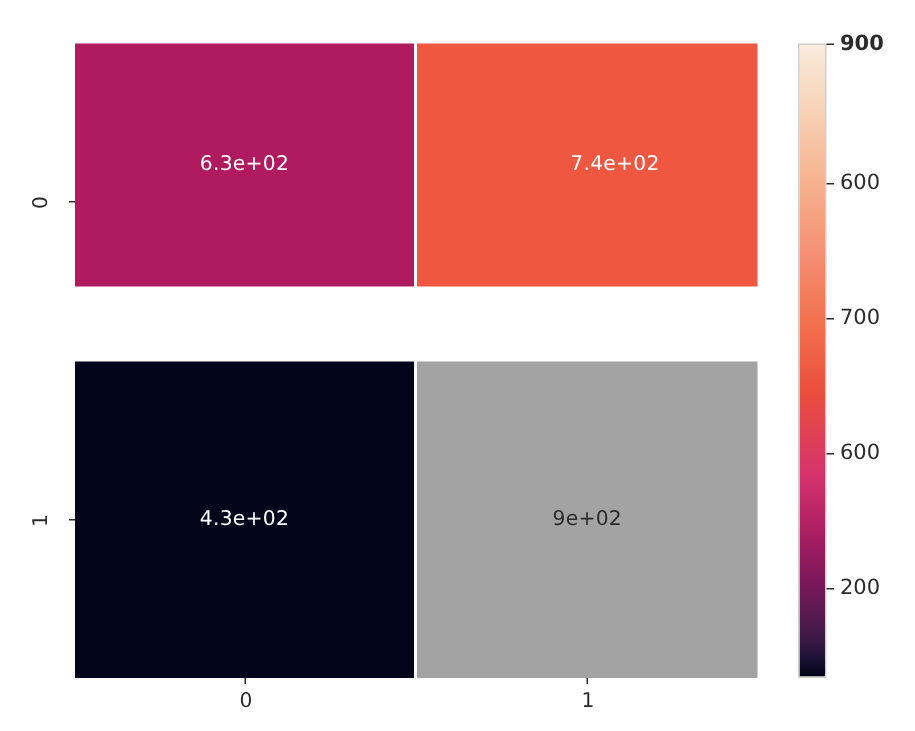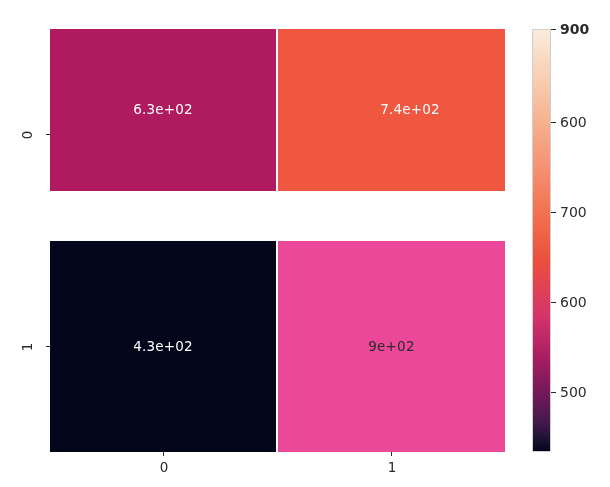--- a/index.html
+++ b/index.html
@@ -139,21 +139,21 @@
     </div>
 
     <div class="hm-cell r0 c1" style="background:#ef5741;">
       <span class="hm-annot" style="color:#ffffff;margin-left:37px;">7.4e+02</span>
     </div>
 
     <div class="hm-cell r1 c0" style="background:#03051a;">
       <span class="hm-annot" style="color:#ffffff;">4.3e+02</span>
     </div>
 
-    <div class="hm-cell r1 c1" style="background:#ec4899;">
+    <div class="hm-cell r1 c1" style="background:#a3a3a3;">
       <span class="hm-annot" style="color:#2b2b2b;">9e+02</span>
     </div>
 
     <div class="tick ytick" style="top:105px;"></div>
     <div class="tick ytick" style="top:317px;"></div>
 
     <div class="ytick-label" style="top:98px;">0</div>
     <div class="ytick-label" style="top:310px;">1</div>
 
     <div class="tick xtick" style="left:113px;"></div>
@@ -172,16 +172,16 @@
     <div class="cb-tick" style="top:93px;"></div>
     <div class="cb-label" style="top:93px;">600</div>
 
     <div class="cb-tick" style="top:183px;"></div>
     <div class="cb-label" style="top:183px;">700</div>
 
     <div class="cb-tick" style="top:273px;"></div>
     <div class="cb-label" style="top:273px;">600</div>
 
     <div class="cb-tick" style="top:363px;"></div>
-    <div class="cb-label" style="top:363px;">500</div>
+    <div class="cb-label" style="top:363px;">200</div>
   </div>
 
 </div>
 
 </body></html>

